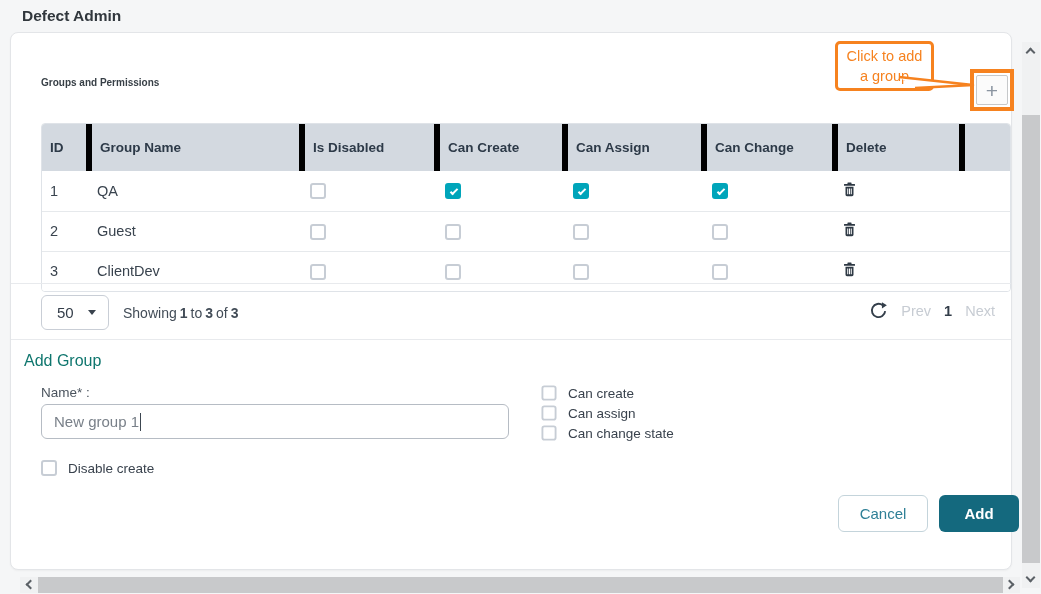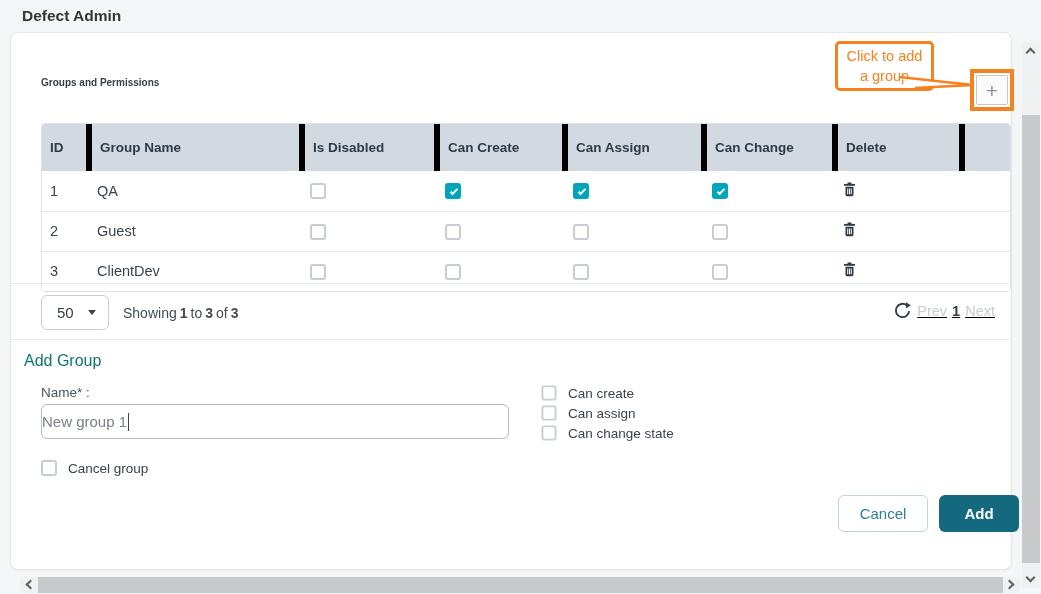--- a/index.html
+++ b/index.html
@@ -71,32 +71,32 @@
   
   .pagesize {
     position:absolute; left:30px; top:262px; width:68px; height:35px;
     border:1px solid #c9ced6; border-radius:6px; background:#fff; cursor:pointer;
     display:flex; align-items:center; justify-content:space-between; padding:0 12px 0 15px;
     font-size:15px; color:#333d49;
   }
   .caret { width:0; height:0; border-left:4px solid transparent; border-right:4px solid transparent; border-top:5px solid #39434e; }
   .showing { position:absolute; left:112px; top:272px; font-size:14px; color:#424c57; }
   .showing span { margin-right:3px; } .showing b { margin-right:3px; font-weight:700; }
-  .pager-right { position:absolute; right:16px; top:268px; display:flex; align-items:center; gap:5px;text-decoration:underline; }
+  .pager-right { position:absolute; right:16px; top:268px; display:flex; align-items:center; gap:13px; }
   .refresh { width:19px; height:19px; cursor:pointer; }
   .pg-muted { font-size:14.5px; color:#c7ccd3; cursor:default; }
   .pg-cur { font-size:14.5px; color:#333d49; font-weight:600; cursor:pointer; }
 
   
   .form-title { position:absolute; left:13px; top:319px; font-size:16px; font-weight:400; color:#0f766e; }
   .name-label { position:absolute; left:30px; top:352px; font-size:13.5px; color:#4b545e; }
   .name-input {
     position:absolute; left:30px; top:371px; width:468px; height:35px;
     border:1px solid #b6bcc4; border-radius:6px; background:#fff; cursor:text;
-    display:flex; align-items:center; font-size:15px; color:#798089;
+    display:flex; align-items:center; padding-left:12px; font-size:15px; color:#798089;
   }
   .cursor { display:inline-block; width:1px; height:18px; background:#3c4650; margin-left:1px; }
   .form-checks { position:absolute; left:530px; top:350px; }
   .check-row { display:flex; align-items:center; height:20px; }
   .check-row .cb { transform:scale(0.94); }
   .check-label { margin-left:11px; font-size:13.5px; color:#39424d; }
   .disable-row { position:absolute; left:30px; top:427px; display:flex; align-items:center; }
 
   .cancel-btn {
     position:absolute; left:827px; top:462px; width:90px; height:37px;
@@ -265,21 +265,21 @@
         <span class="check-label">Can assign</span>
       </div>
       <div class="check-row">
         <span class="cb"></span>
         <span class="check-label">Can change state</span>
       </div>
     </div>
 
     <div class="disable-row">
       <span class="cb"></span>
-      <span class="check-label">Cancel group</span>
+      <span class="check-label">Disable create</span>
     </div>
 
     <button class="cancel-btn">Cancel</button>
     <button class="add-btn">Add</button>
   </div>
 
   <div class="vscroll">
     <span class="chev up vchev-top"></span>
     <div class="vthumb"></div>
     <span class="chev down vchev-bot"></span>

